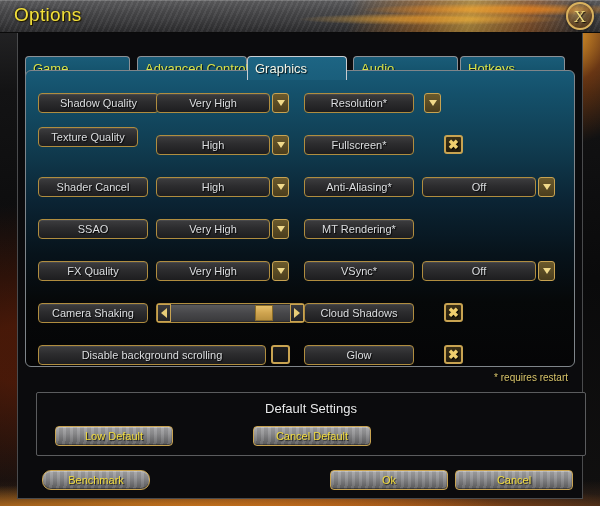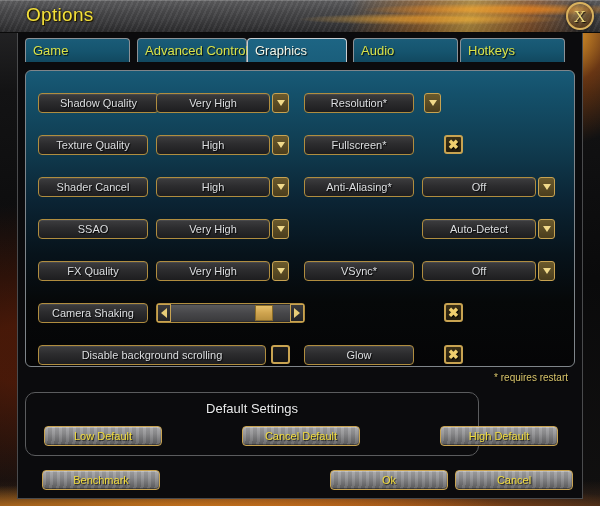--- a/index.html
+++ b/index.html
@@ -52,21 +52,21 @@
       linear-gradient(100deg, rgba(0,0,0,0) 58%, rgba(255,140,20,0.32) 70%, rgba(255,190,60,0.5) 78%, rgba(255,120,10,0.3) 88%, rgba(0,0,0,0) 97%),
       radial-gradient(ellipse at 72% 60%, rgba(255,180,50,0.55) 0 7%, rgba(0,0,0,0) 22%),
       radial-gradient(ellipse at 84% 30%, rgba(255,150,30,0.6) 0 6%, rgba(0,0,0,0) 20%),
       repeating-linear-gradient(115deg, rgba(255,255,255,0.045) 0 2px, rgba(0,0,0,0.05) 2px 5px),
       linear-gradient(180deg, #5d5d5f 0%, #4a4a4c 35%, #3a3a3c 72%, #2b2b2d 100%);
     border-bottom: 1px solid #0a0a0a;
     box-shadow: inset 0 1px 0 rgba(255,255,255,0.18);
   }
   .title-text {
     position: absolute;
-    left: 26px; top: 4px;
+    left: 14px; top: 4px;
     font-size: 19px;
     font-weight: normal;
     letter-spacing: 0.3px;
     color: #f3e03a;
     text-shadow: 1px 1px 0 #221a00, 0 0 3px rgba(0,0,0,0.9);
   }
   .close-btn {
     position: absolute;
     right: 6px; top: 2px;
     width: 28px; height: 28px;
@@ -96,21 +96,21 @@
     width: 566px; height: 466px;
     background: #0b0b0d;
     border: 1px solid #4a4b4d;
     border-top: none;
     box-sizing: border-box;
   }
 
   
   .tabstrip {
     position: absolute;
-    left: 25px; top: 38px;
+    left: 25px; top: 56px;
     width: 550px; height: 24px; text-align: center;
   }
   .tab {
     position: absolute;
     top: 0;
     height: 24px;
     background: linear-gradient(180deg, #1a5c78 0%, #15546e 55%, #11485f 100%);
     border: 1px solid #8c9196;
     border-bottom: none;
     border-radius: 4px 4px 0 0;
@@ -280,24 +280,24 @@
     right: 32px; top: 372px;
     font-size: 10px;
     color: #d8c46a;
     text-shadow: 1px 1px 1px rgba(0,0,0,0.9);
     z-index: 3;
   }
 
   
   .defaults-group {
     position: absolute;
-    left: 25px; top: 392px;
-    width: 454px; height: 64px;
+    left: 36px; top: 392px;
+    width: 550px; height: 64px;
     border: 1px solid #5b5c5e;
-    border-radius: 10px;
+    border-radius: 2px;
     box-sizing: border-box;
     background: #0b0b0d;
     z-index: 3;
   }
   .defaults-title {
     position: absolute;
     left: 0; right: 0; top: 8px;
     text-align: center;
     font-size: 13px;
     color: #e8e9ea;
@@ -382,21 +382,21 @@
     </div>
 
   <div class="content-panel" id="panel">
       <div class="opt-label" style="position: absolute; left: 12px; top: 22px; width: 121px;">Shadow Quality</div>
       <div class="dropdown" style="position: absolute; left: 130px; top: 22px; width: 133px;">
         <div class="dd-value">Very High</div>
         <div class="dd-arrow">
           <span class="chev"></span>
         </div>
       </div>
-      <div class="opt-label" style="position: absolute; left: 12px; top: 64px; width: 110px;">Texture Quality</div>
+      <div class="opt-label" style="position: absolute; left: 12px; top: 56px; width: 100px;">Texture Quality</div>
       <div class="dropdown" style="position: absolute; left: 130px; top: 64px; width: 133px;">
         <div class="dd-value">High</div>
         <div class="dd-arrow">
           <span class="chev"></span>
         </div>
       </div>
       <div class="opt-label" style="position: absolute; left: 12px; top: 106px; width: 110px;">Shader Cancel</div>
       <div class="dropdown" style="position: absolute; left: 130px; top: 106px; width: 133px;">
         <div class="dd-value">High</div>
         <div class="dd-arrow">
@@ -443,48 +443,43 @@
       <div class="checkbox checked" style="position: absolute; left: 418px; top: 64px;">
         <span class="mark">✖</span>
       </div>
       <div class="opt-label" style="position: absolute; left: 278px; top: 106px; width: 110px;">Anti-Aliasing*</div>
       <div class="dropdown" style="position: absolute; left: 396px; top: 106px; width: 133px;">
         <div class="dd-value">Off</div>
         <div class="dd-arrow">
           <span class="chev"></span>
         </div>
       </div>
-      <div class="dropdown" style="position: absolute; left: 396px; top: 148px; width: 133px;">
-        <div class="dd-value">Auto-Detect</div>
-        <div class="dd-arrow">
-          <span class="chev"></span>
-        </div>
-      </div>
+      <div class="opt-label" style="position: absolute; left: 278px; top: 148px; width: 110px;">MT Rendering*</div>
       <div class="opt-label" style="position: absolute; left: 278px; top: 190px; width: 110px;">VSync*</div>
       <div class="dropdown" style="position: absolute; left: 396px; top: 190px; width: 133px;">
         <div class="dd-value">Off</div>
         <div class="dd-arrow">
           <span class="chev"></span>
         </div>
       </div>
+      <div class="opt-label" style="position: absolute; left: 278px; top: 232px; width: 110px;">Cloud Shadows</div>
       <div class="checkbox checked" style="position: absolute; left: 418px; top: 232px;">
         <span class="mark">✖</span>
       </div>
       <div class="opt-label" style="position: absolute; left: 278px; top: 274px; width: 110px;">Glow</div>
       <div class="checkbox checked" style="position: absolute; left: 418px; top: 274px;">
         <span class="mark">✖</span>
       </div>
     </div>
 
   <div class="restart-note">* requires restart</div>
 
   <div class="defaults-group">
     <div class="defaults-title">Default Settings</div>
     <div class="stone-btn" style="left:18px; top:33px; width:118px;">Low Default</div>
     <div class="stone-btn" style="left:216px; top:33px; width:118px;">Cancel Default</div>
-    <div class="stone-btn" style="left:414px; top:33px; width:118px;">High Default</div>
   </div>
 
-  <div class="bottom-btn" style="left:42px; width:118px;">Benchmark</div>
+  <div class="bottom-btn" style="left:42px; width:108px;border-radius:9px;">Benchmark</div>
   <div class="bottom-btn" style="left:330px; width:118px;">Ok</div>
   <div class="bottom-btn" style="left:455px; width:118px;">Cancel</div>
 
 </div>
 
 </body></html>

